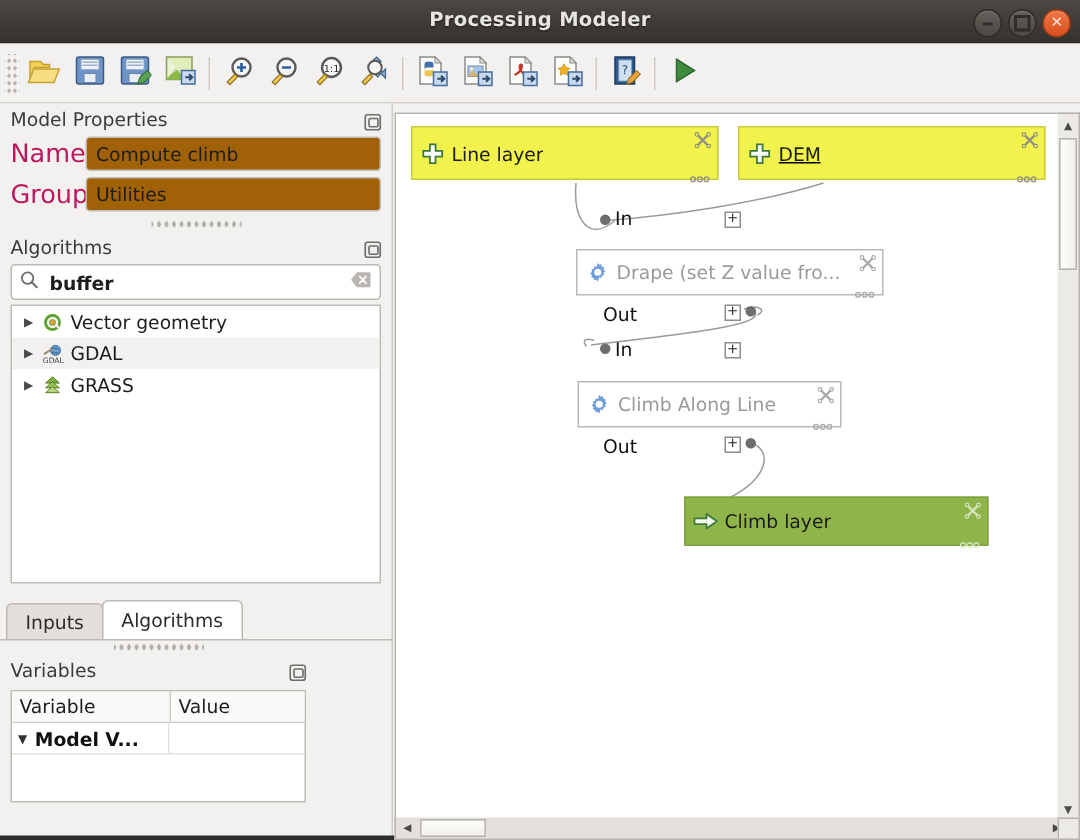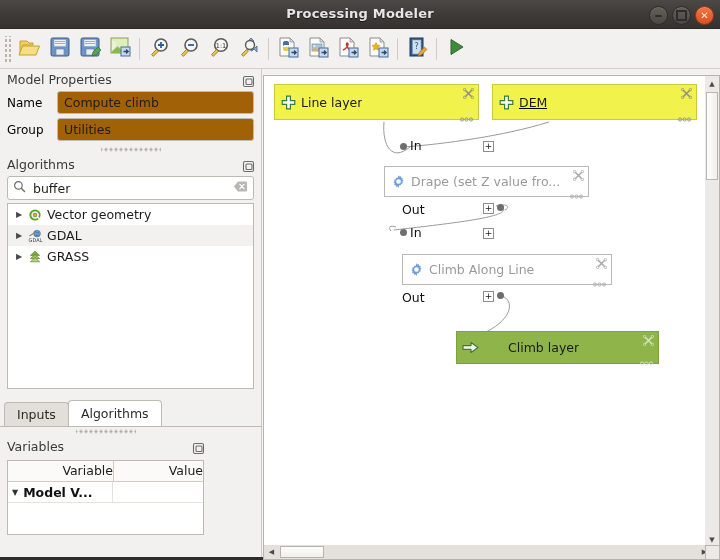--- a/index.html
+++ b/index.html
@@ -101,21 +101,21 @@
   }
   .panel-float-icon {
     position: absolute; right: 6px; top: 4px;
     width: 13px; height: 13px;
   }
   .row {
     display: flex; align-items: center;
     padding: 0 7px; margin-bottom: 4px;
   }
   .row label {
-    width: 50px; font-size: 12px; color: #000000;
+    width: 50px; font-size: 17px; color: #be185d;
   }
   .tinput {
     flex: 1;
     height: 23px;
     background: #a16207;
     border: 1px solid #bdb9b3;
     border-radius: 3px;
     box-sizing: border-box;
     padding: 0 6px;
     font-size: 12.5px;
@@ -135,21 +135,21 @@
     margin: 0 7px 2px 7px;
     height: 24px;
     background: #fff;
     border: 1px solid #bdb9b3;
     border-radius: 3px;
     display: flex; align-items: center;
     padding: 0 5px;
     box-sizing: border-box;
   }
   .searchbox .txt {
-    flex: 1; margin-left: 7px; font-size: 12.5px; color: #1d1d1b;
+    flex: 1; margin-left: 7px; font-size: 12.5px; color: #1d1d1b; font-weight: bold;
   }
   .alglist {
     margin: 3px 7px 0 7px;
     height: 186px;
     background: #fff;
     border: 1px solid #bdb9b3;
     box-sizing: border-box;
     overflow: hidden;
   }
   .algrow {
@@ -196,21 +196,20 @@
 
   .varspanel {
     position: absolute; left: 0; top: 358px; width: 211px;
   }
   .vartable {
     margin: 2px 7px 0 7px;
     border: 1px solid #bdb9b3;
     background: #fff;
     box-sizing: border-box;
     height: 75px;
-    text-align: right;
   }
   .vthead { display: flex; height: 20px; border-bottom: 1px solid #cfccc6; }
   .vth {
     font-size: 12.5px; color: #1d1d1b; line-height: 19px;
     padding-left: 5px; background: #fbfaf9;
   }
   .vth.c1 { width: 100px; border-right: 1px solid #cfccc6; }
   .vth.c2 { flex: 1; }
   .vtrow { display: flex; height: 20px; border-bottom: 1px solid #e6e3de; }
   .vtcell {
@@ -761,21 +760,21 @@
       </div>
 
       <div class="port" style="left:138px; top:126px;">Out</div>
       <div class="plus" style="left:219px; top:127px;">+</div>
       <div class="dot" style="left:233px; top:128px;"></div>
 
       <div class="dot" style="left:136px; top:153px;"></div>
       <div class="port" style="left:146px; top:149px;">In</div>
       <div class="plus" style="left:219px; top:152px;">+</div>
 
-      <div class="node alg" style="left:138px; top:178px; width:210px; height:31px;">
+      <div class="node alg" style="left:121px; top:178px; width:176px; height:31px;">
         <span class="nicon">
           <svg width="15" height="15" viewBox="0 0 16 16">
             <path d="M8 1.2l.9 1.5 1.7-.4.3 1.7 1.7.4-.5 1.7 1.3 1.1-1.3 1.1.5 1.7-1.7.4-.3 1.7-1.7-.4L8 14.8l-.9-1.5-1.7.4-.3-1.7-1.7-.4.5-1.7L2.6 8.8 3.9 7.7l-.5-1.7 1.7-.4.3-1.7 1.7.4z" fill="#6f9fd8"></path>
             <circle cx="8" cy="8" r="2.5" fill="#ffffff"></circle>
           </svg>
         </span>
         <span class="nlabel">Climb Along Line</span>
         <span class="nclose">
           <svg width="11" height="11" viewBox="0 0 11 11">
             <path d="M1.5 1.5l8 8M9.5 1.5l-8 8" stroke="#a9a9a9" stroke-width="1.6" stroke-linecap="round"></path>
@@ -791,21 +790,21 @@
             <circle cx="6.5" cy="2.5" r="1.6" fill="none" stroke="#a9a9a9" stroke-width=".9"></circle>
             <circle cx="11" cy="2.5" r="1.6" fill="none" stroke="#a9a9a9" stroke-width=".9"></circle>
           </svg>
         </span>
       </div>
 
       <div class="port" style="left:138px; top:214px;">Out</div>
       <div class="plus" style="left:219px; top:215px;">+</div>
       <div class="dot" style="left:233px; top:216px;"></div>
 
-      <div class="node output" style="left:192px; top:255px; width:203px; height:33px;gap:25px;">
+      <div class="node output" style="left:192px; top:255px; width:203px; height:33px;">
         <span class="nicon">
           <svg width="17" height="13" viewBox="0 0 17 13">
             <path d="M1 4.6h8V1.6L16 6.5 9 11.4V8.4H1z" fill="#f4f8ec" stroke="#3f7a3a" stroke-width="1.2" stroke-linejoin="round"></path>
           </svg>
         </span>
         <span class="nlabel">Climb layer</span>
         <span class="nclose">
           <svg width="11" height="11" viewBox="0 0 11 11">
             <path d="M1.5 1.5l8 8M9.5 1.5l-8 8" stroke="#d7e4c2" stroke-width="1.6" stroke-linecap="round"></path>
             <circle cx="1.6" cy="1.6" r="1.2" fill="#8fb44a" stroke="#d7e4c2" stroke-width=".8"></circle>

